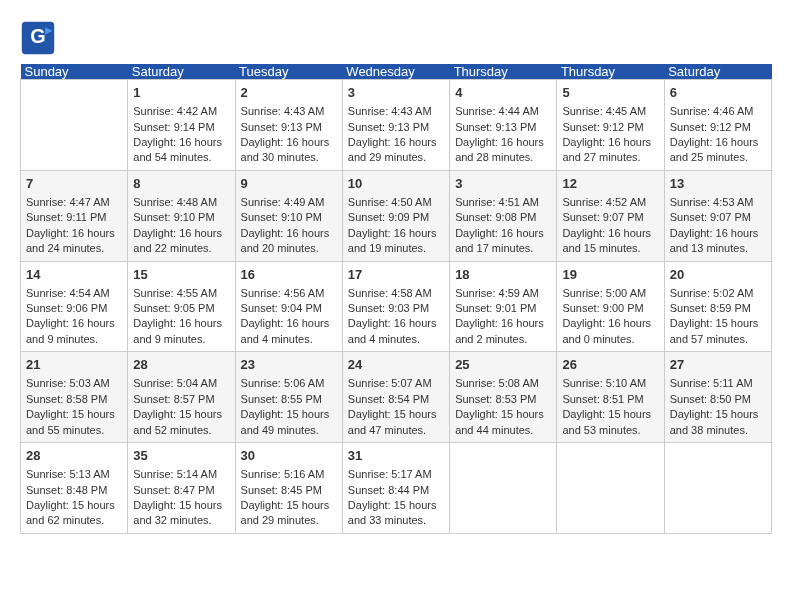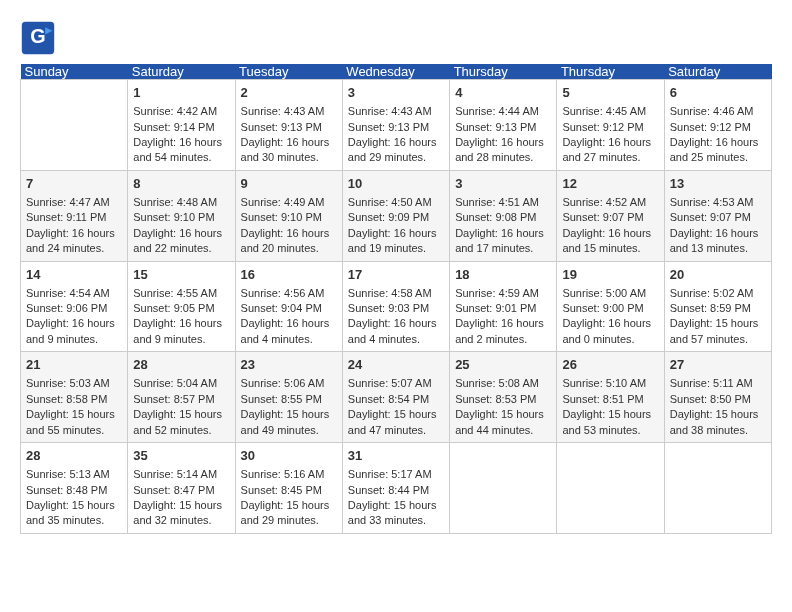--- a/index.html
+++ b/index.html
@@ -316,21 +316,21 @@
           <div>Daylight: 15 hours</div>
           <div>and 38 minutes.</div>
         </td>
       </tr>
       <tr>
         <td>
           <span class="day-num">28</span>
           <div>Sunrise: 5:13 AM</div>
           <div>Sunset: 8:48 PM</div>
           <div>Daylight: 15 hours</div>
-          <div>and 35 minutes.</div>
+          <div>and 62 minutes.</div>
         </td>
         <td>
           <span class="day-num">35</span>
           <div>Sunrise: 5:14 AM</div>
           <div>Sunset: 8:47 PM</div>
           <div>Daylight: 15 hours</div>
           <div>and 32 minutes.</div>
         </td>
         <td>
           <span class="day-num">30</span>

